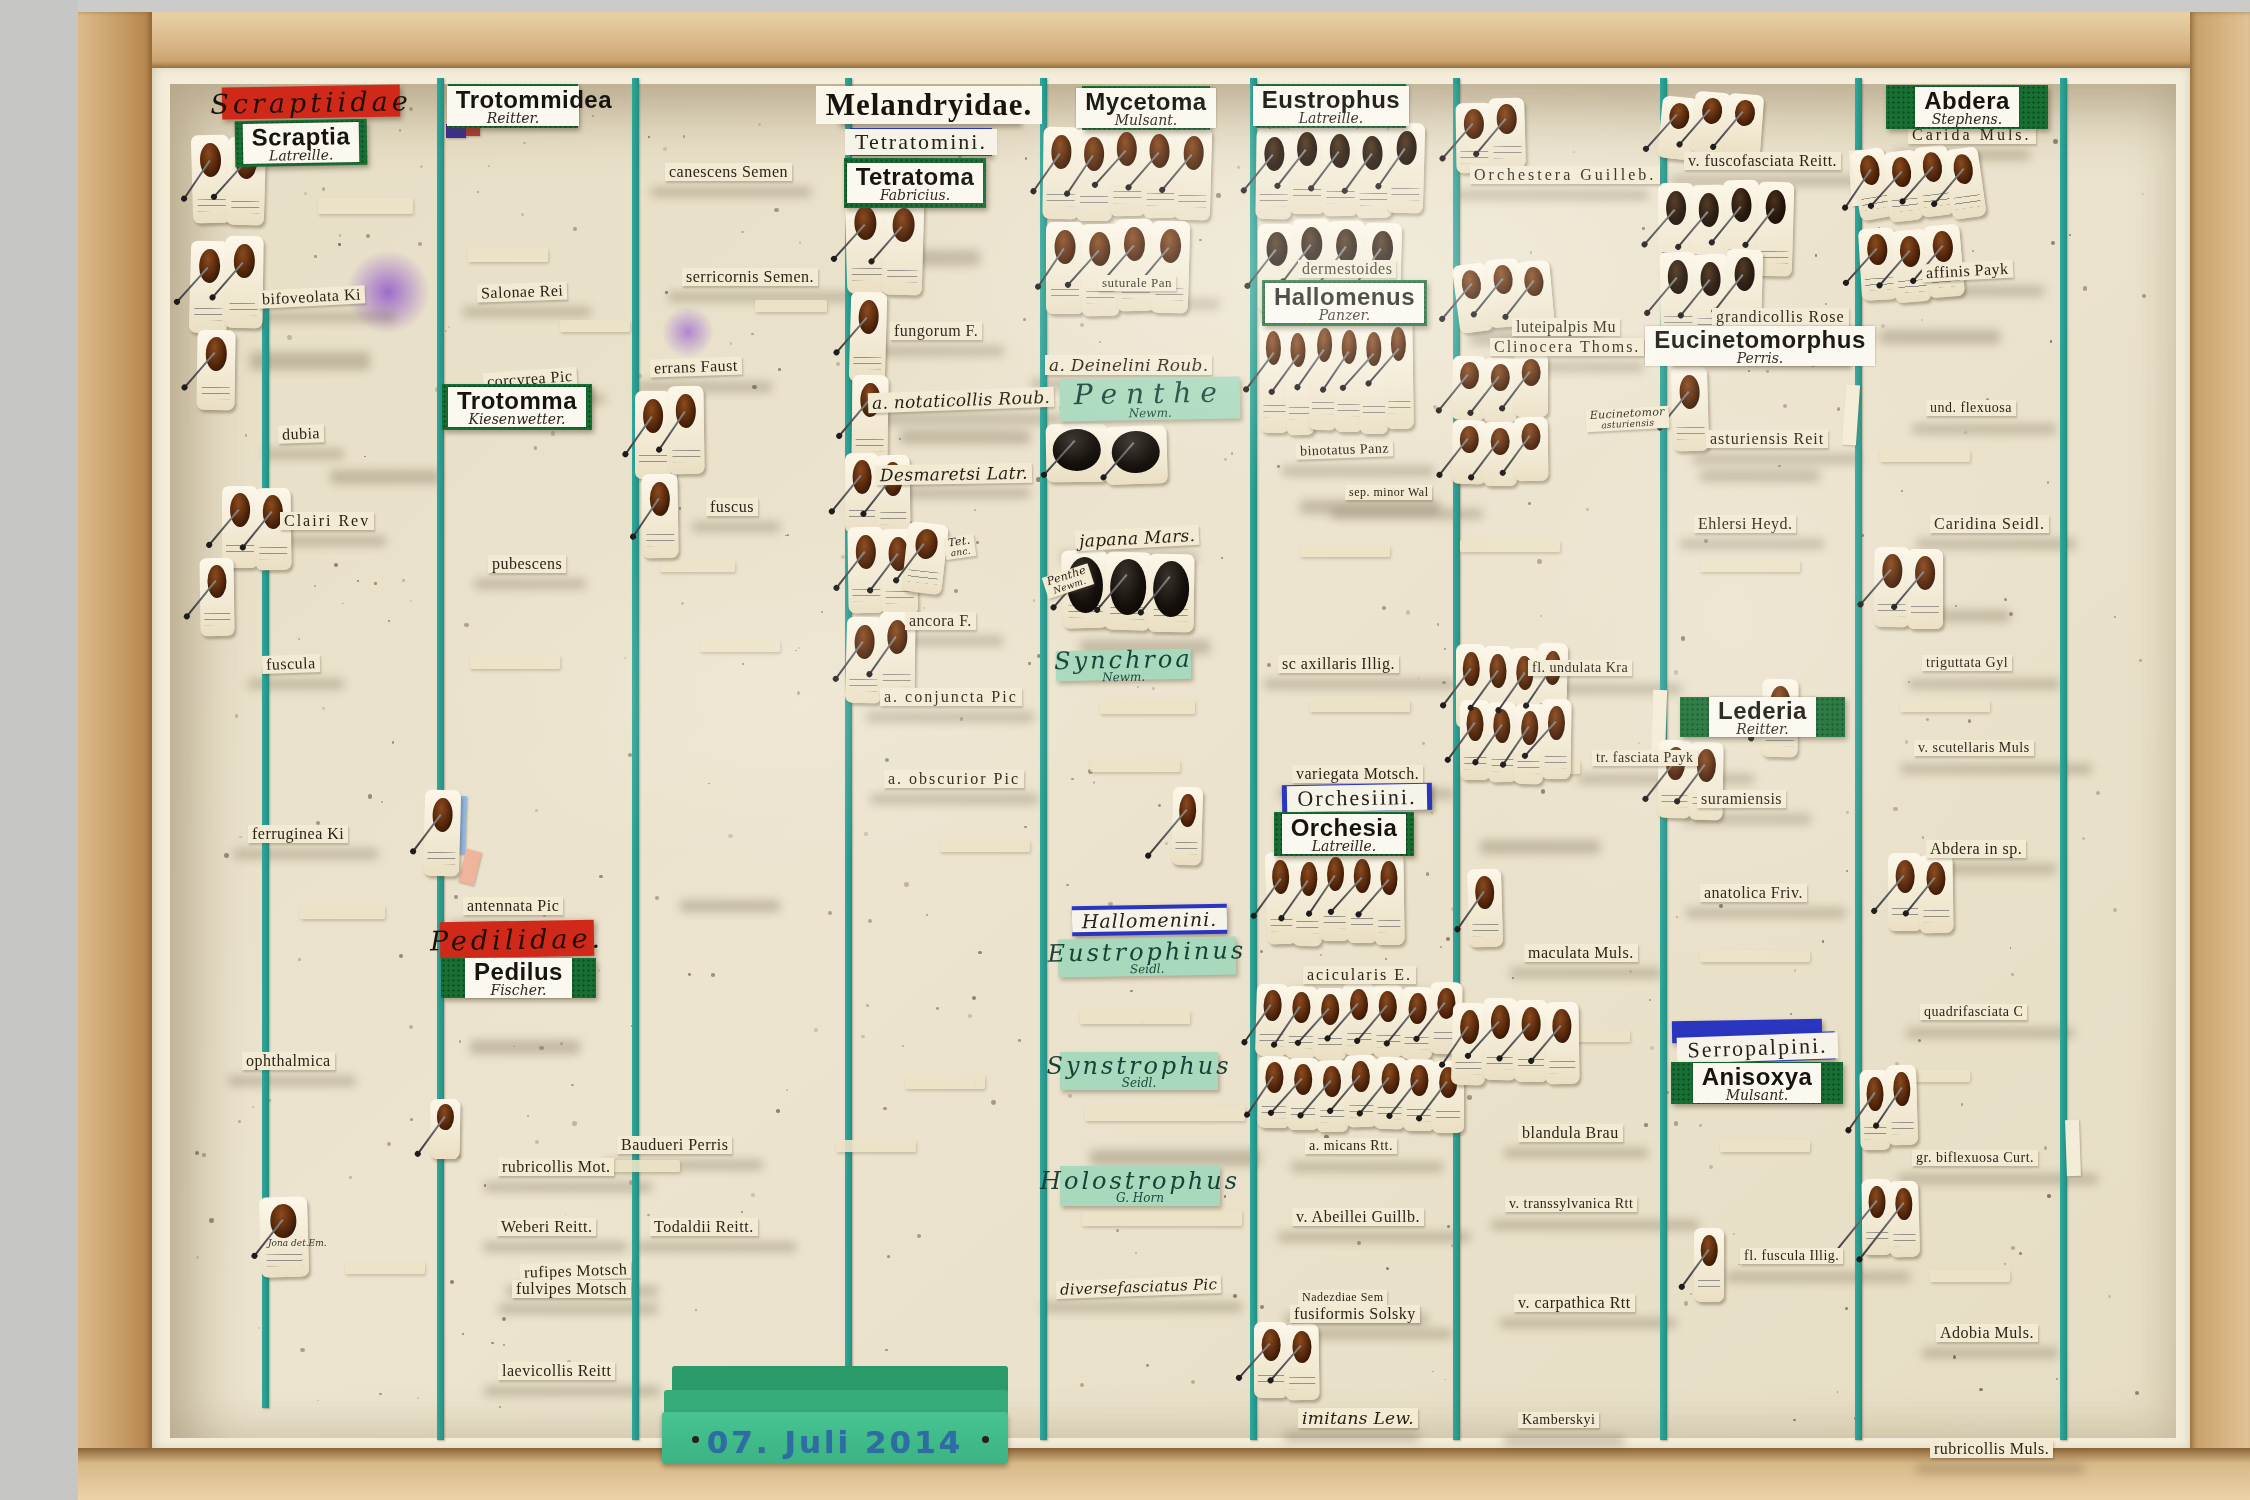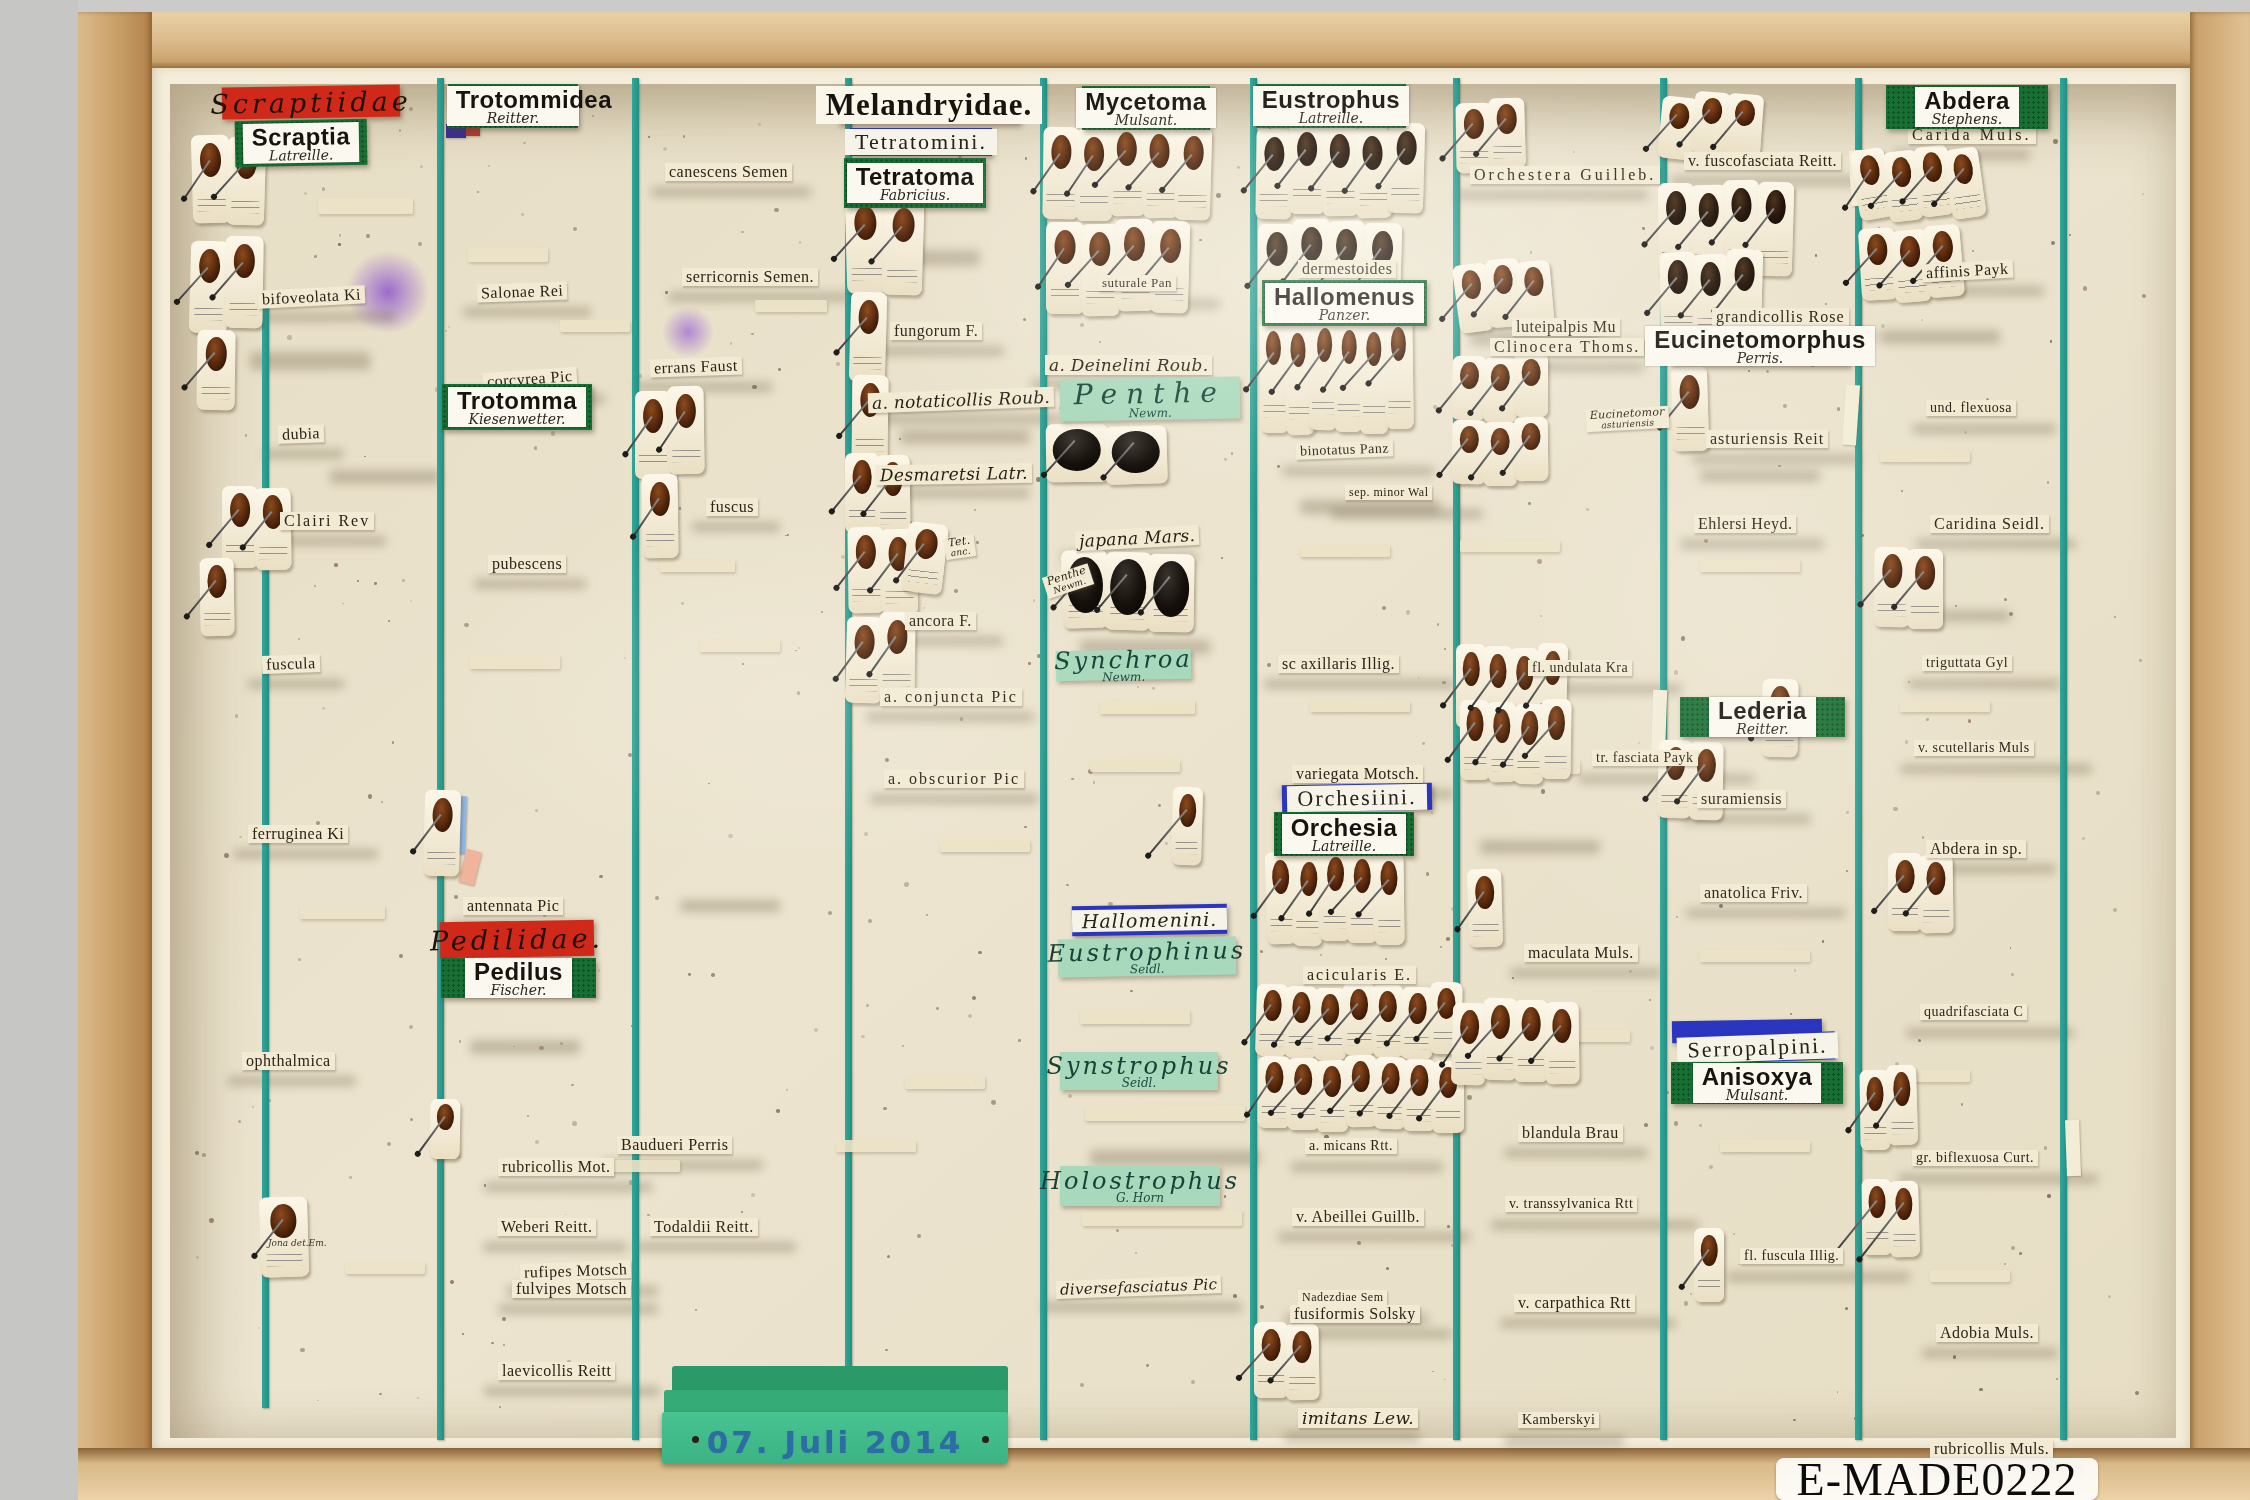--- a/index.html
+++ b/index.html
@@ -1750,15 +1750,14 @@
       <div class="speck" style="left: 883.217px; top: 1106.6px; width: 3.53426px; height: 3.53426px; background: rgba(78, 30, 20, 0.42);"></div>
       <div class="speck" style="left: 865.629px; top: 1004.13px; width: 3.2339px; height: 3.2339px; background: rgba(59, 60, 31, 0.31);"></div>
       <div class="speck" style="left: 234.181px; top: 304.766px; width: 2.26233px; height: 2.26233px; background: rgba(45, 23, 25, 0.23);"></div>
     </div>
 
   <div class="stampstrip" style="left:672px;top:1366px;width:336px;height:30px;background:#2a9a68;"></div>
   <div class="stampstrip" style="left:664px;top:1390px;width:344px;height:34px;background:#35ab77;"></div>
   <div class="stampstrip" style="left:662px;top:1412px;width:346px;height:52px;background:linear-gradient(#47c391,#3cb384);box-shadow:0 3px 5px rgba(60,50,30,.4);"></div>
   <div class="stamp-text" style="left:662px;top:1424px;">07. Juli 2014</div>
 
-  <div class="catalog">E-MADE0222</div>
 <div class="glare"></div>
   </div>
 
 </body></html>

